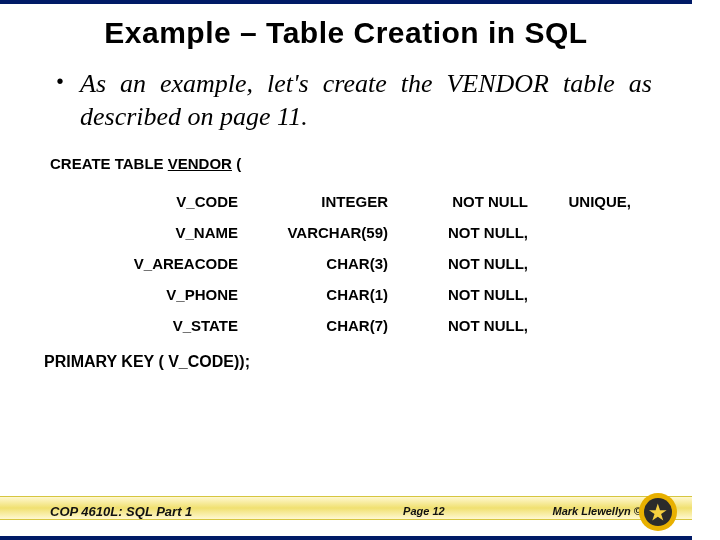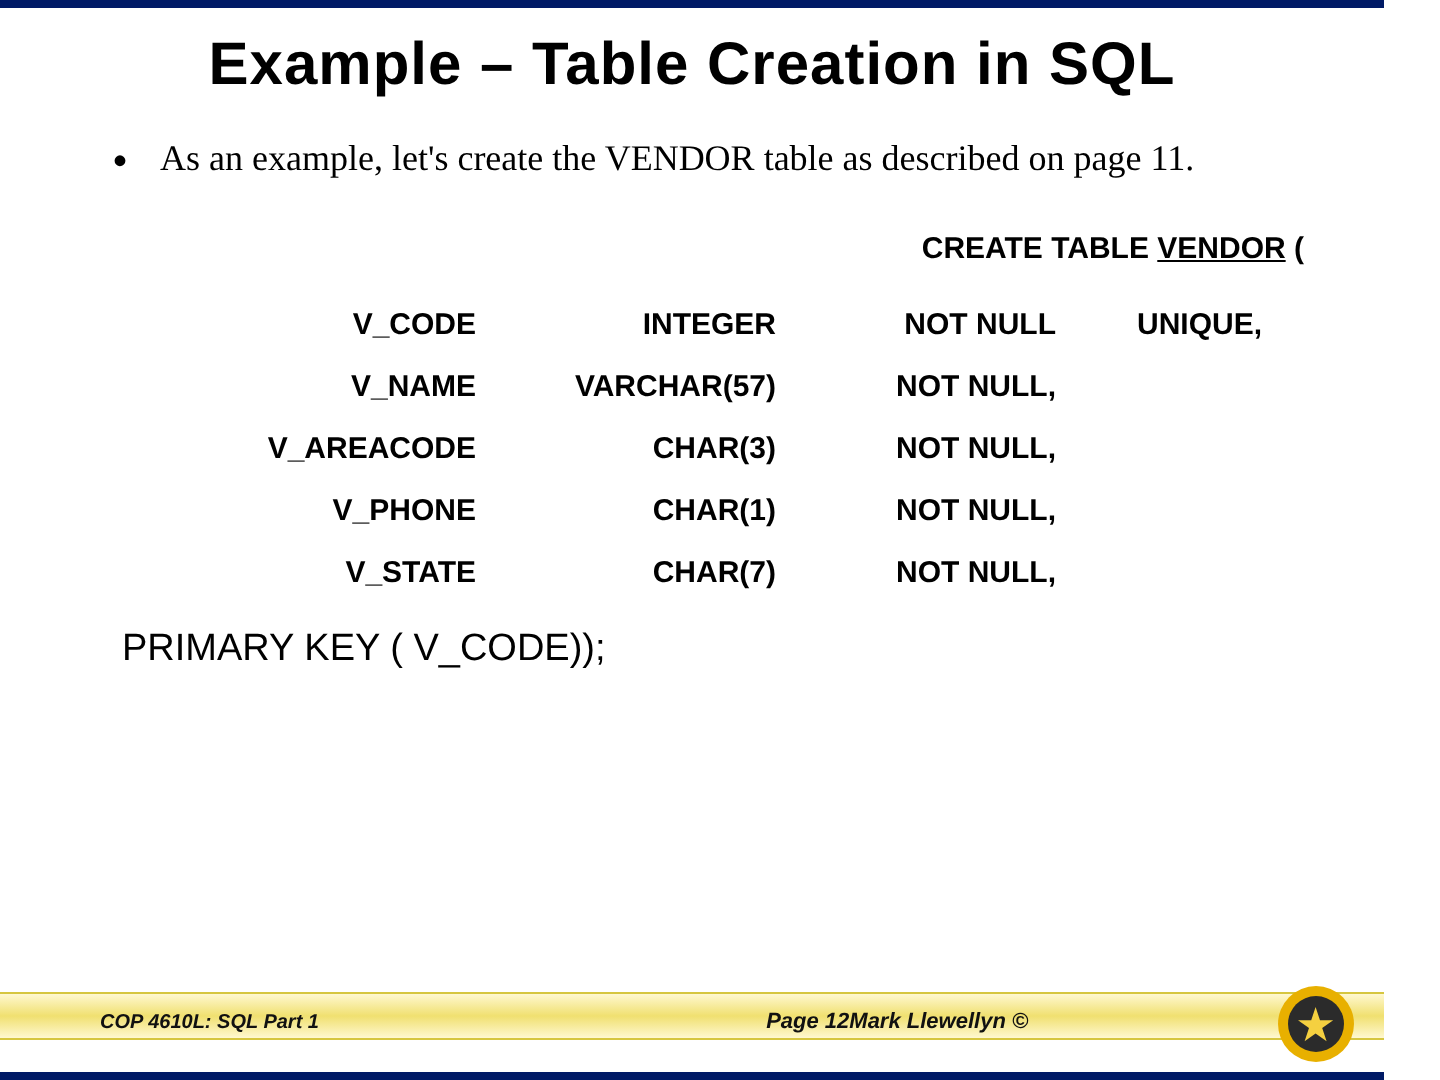--- a/index.html
+++ b/index.html
@@ -26,55 +26,55 @@
   .bullet {
     width: 40px;
     font-size: 20px;
     color: #000;
     line-height: 1.3;
     text-align: center;
     flex-shrink: 0;
   }
   .body-text {
     font-family: "Times New Roman", Times, serif;
-    font-size: 18px;
+    font-size: 26px;
     color: #000;
     text-align: justify;
     line-height: 1.25;
     flex: 1;
+    font-style: italic;
   }
   .create-line {
     font-size: 15px;
     font-weight: bold;
     margin-left: 10px;
     margin-bottom: 14px;
-    text-align: right;
   }
   .create-line .table-name { text-decoration: underline; }
   table.cols {
     width: 92%;
     margin-left: 34px;
     border-collapse: collapse;
     font-size: 15px;
     font-weight: bold;
   }
   table.cols td {
     padding: 7px 6px;
     vertical-align: middle;
     white-space: nowrap;
     text-align: right;
   }
   table.cols td.c1 { width: 170px; }
   table.cols td.c2 { width: 150px; }
   table.cols td.c3 { width: 140px; }
   table.cols td.c4 { }
   .pk-line {
-    font-size: 19px;
-    font-weight: normal;
-    margin-left: 21px;
+    font-size: 16px;
+    font-weight: bold;
+    margin-left: 4px;
     margin-top: 12px;
   }
   .footer {
     position: absolute;
     left: 0; right: 0; bottom: 4px;
     height: 42px;
     display: flex;
     align-items: center;
     padding: 0 20px 0 50px;
   }
@@ -84,41 +84,41 @@
     left: 0; right: 0; top: 6px;
     height: 22px;
     background: linear-gradient(#fff8d0, #f0e070, #fff8d0);
     border-top: 1px solid #d6c640;
     border-bottom: 1px solid #d6c640;
     z-index: 0;
   }
   .footer > * { position: relative; z-index: 1; }
   .f-left {
     flex: 1;
-    font-size: 10px;
+    font-size: 13px;
     font-style: italic;
     font-weight: bold;
     color: #111;
   }
   .f-center {
     flex: 1;
     text-align: right;
     font-size: 11px;
     font-style: italic;
     font-weight: bold;
     color: #111;
   }
   .f-right {
     flex: 1;
-    text-align: left;
+    text-align: right;
     font-size: 11px;
     font-style: italic;
     font-weight: bold;
     color: #111;
-    padding-right: 60px;
+    padding-right: 30px;
   }
   .logo {
     position: absolute;
     right: 14px; bottom: 0;
     width: 40px; height: 40px;
     z-index: 2;
   }
 </style>
 </head>
 <body>
@@ -139,21 +139,21 @@
   <table class="cols">
     <tbody>
         <tr>
       <td class="c1">V_CODE</td>
       <td class="c2">INTEGER</td>
       <td class="c3">NOT NULL</td>
       <td class="c4">UNIQUE,</td>
     </tr>
     <tr>
       <td class="c1">V_NAME</td>
-      <td class="c2">VARCHAR(57)</td>
+      <td class="c2">VARCHAR(59)</td>
       <td class="c3">NOT NULL,</td>
       <td class="c4"></td>
     </tr>
     <tr>
       <td class="c1">V_AREACODE</td>
       <td class="c2">CHAR(3)</td>
       <td class="c3">NOT NULL,</td>
       <td class="c4"></td>
     </tr>
     <tr>

